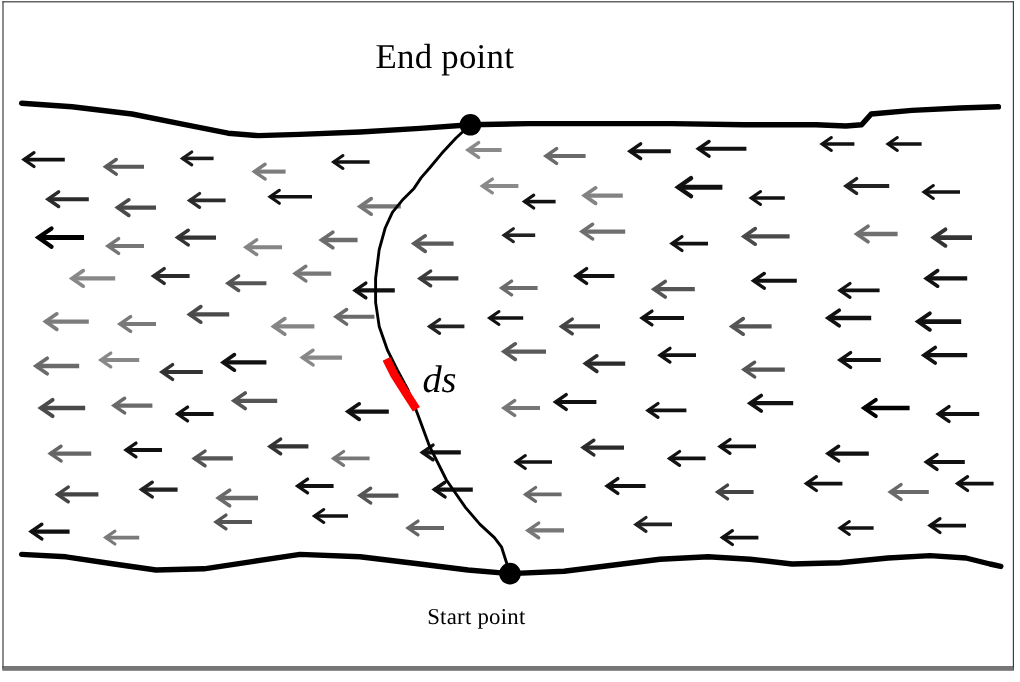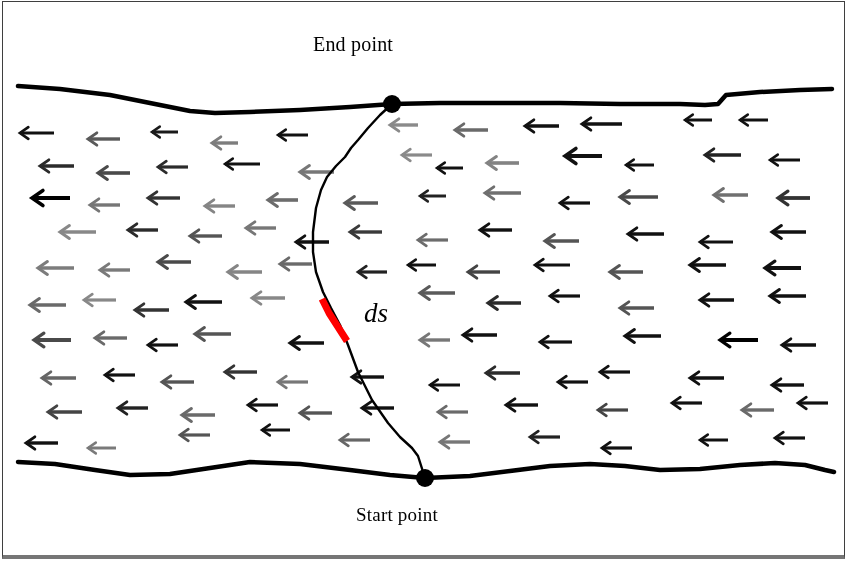--- a/index.html
+++ b/index.html
@@ -39,33 +39,33 @@
   }
   .label {
     position: absolute;
     color: #000000;
     white-space: nowrap;
     line-height: 1;
   }
   #end-point-label {
     left: 313px;
     top: 34px;
-    font-size: 20px;
+    font-size: 29px;
     letter-spacing: 0.2px;
   }
   #start-point-label {
     left: 356px;
     top: 505px;
     font-size: 19px;
     letter-spacing: 0.2px;
   }
   #ds-label {
-    left: 364px;
+    left: 352px;
     top: 300px;
-    font-size: 27px;
+    font-size: 32px;
     font-style: italic;
     font-family: "Liberation Serif", "DejaVu Serif", serif;
   }
 </style>
 </head>
 <body>
 
 <div id="figure">
 
   <svg id="scene" viewBox="0 0 850 568" width="850" height="568">

